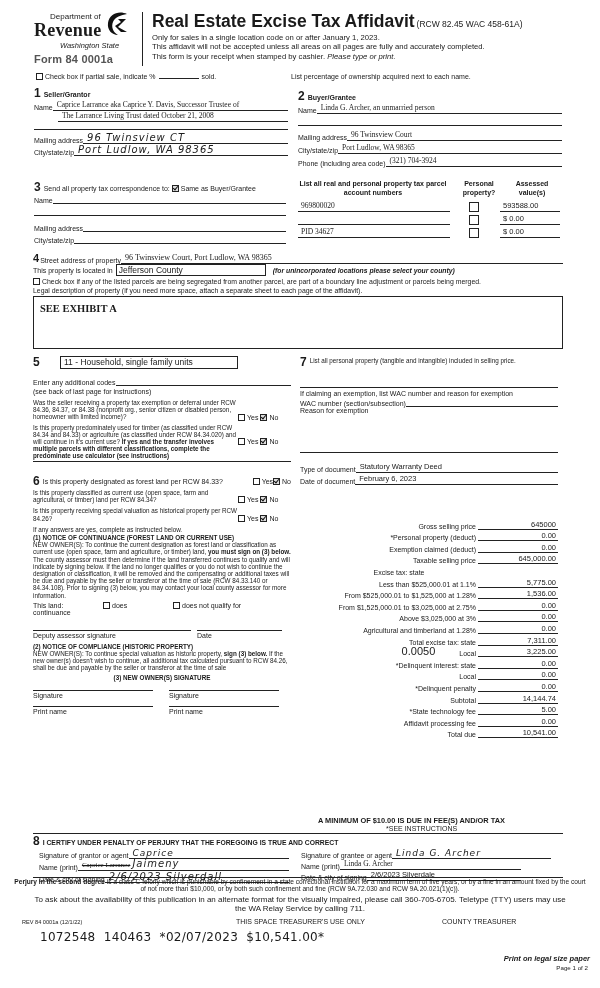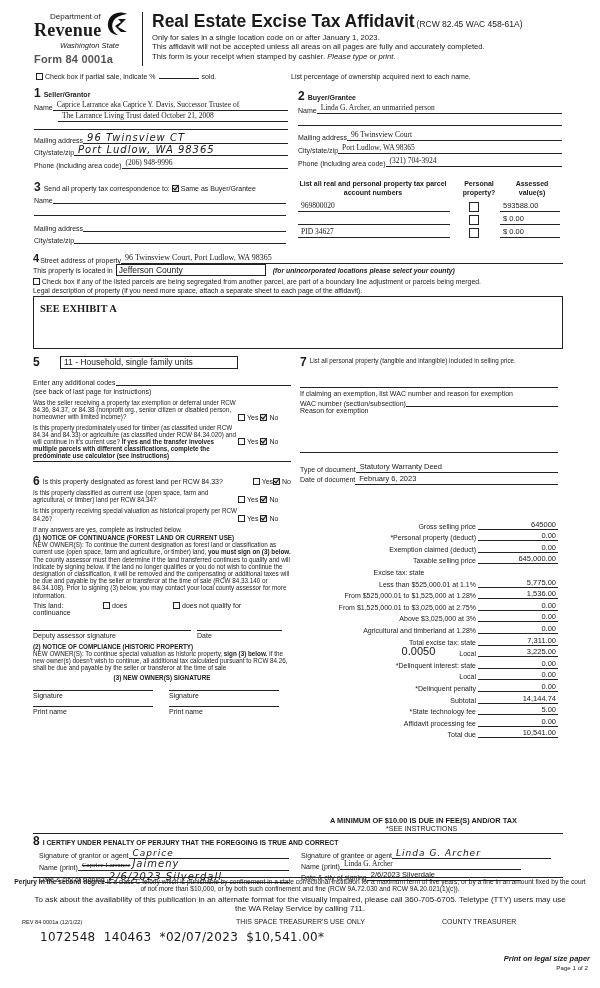--- a/index.html
+++ b/index.html
@@ -61,24 +61,20 @@
   <div class="ul serif" style="margin-left:24px;font-size:7.5px;line-height:10px;padding-left:4px;">The Larrance Living Trust dated October 21, 2008</div>
   <div class="ul" style="height:8px;"></div>
   <div class="field-line" style="margin-top:2px;">
     <span class="lbl">Mailing address</span>
     <span class="fl hand" style="font-size:10px;line-height:11px;">96 Twinsview CT</span>
   </div>
   <div class="field-line">
     <span class="lbl">City/state/zip</span>
     <span class="fl hand" style="font-size:10px;line-height:11px;">Port Ludlow, WA 98365</span>
   </div>
-  <div class="field-line" style="margin-top:2px;">
-    <span class="lbl">Phone (including area code)</span>
-    <span class="fl serif">(206) 948-9996</span>
-  </div>
 </div>
 
 <div class="abs" style="left:298px;top:89px;width:264px;">
   <div><span class="sec">2</span><span class="bold" style="font-size:7px;">Buyer/Grantee</span></div>
   <div class="field-line">
     <span class="lbl">Name</span>
     <span class="fl serif">Linda G. Archer, an unmarried person</span>
   </div>
   <div class="ul" style="height:12px;"></div>
   <div class="field-line" style="margin-top:4px;">
@@ -238,21 +234,21 @@
   <div class="field-line" style="width:258px;margin-top:2px;">
     <span class="lbl">WAC number (section/subsection)</span>
     <span class="fl" style="min-height:8px;"></span>
   </div>
   <div style="font-size:7px;">Reason for exemption</div>
   <div class="ul" style="margin-top:38px;width:258px;"></div>
   <div class="field-line" style="width:258px;margin-top:9px;">
     <span class="lbl">Type of document</span>
     <span class="fl">Statutory Warranty Deed</span>
   </div>
-  <div class="field-line" style="width:258px;margin-top:1px;align-items:center;">
+  <div class="field-line" style="width:258px;margin-top:1px;">
     <span class="lbl">Date of document</span>
     <span class="fl">February 6, 2023</span>
   </div>
 </div>
 
 <div class="abs" style="left:300px;top:518px;width:258px;">
   <div class="tax-row">
       <span class="tl">Gross selling price</span>
       <span class="tv" style="width:80px;">645000</span>
     </div>
@@ -322,21 +318,21 @@
     </div>
   <div class="tax-row">
       <span class="tl">Affidavit processing fee</span>
       <span class="tv" style="width:80px;">0.00</span>
     </div>
   <div class="tax-row">
       <span class="tl">Total due</span>
       <span class="tv" style="width:80px;">10,541.00</span>
     </div>
 </div>
-<div class="abs" style="left:330px;top:816px;font-size:7.4px;font-weight:bold;white-space:nowrap;">A MINIMUM OF $10.00 IS DUE IN FEE(S) AND/OR TAX</div>
+<div class="abs" style="left:318px;top:816px;font-size:7.4px;font-weight:bold;white-space:nowrap;">A MINIMUM OF $10.00 IS DUE IN FEE(S) AND/OR TAX</div>
 <div class="abs" style="left:386px;top:825px;font-size:7px;">*SEE INSTRUCTIONS</div>
 
 <div class="abs" style="left:33px;top:833px;width:530px;border-top:1px solid #222;"></div>
 <div class="abs" style="left:33px;top:834px;width:530px;">
   <div style="white-space:nowrap;"><span class="sec">8</span><span style="font-size:6.8px;font-weight:bold;">I CERTIFY UNDER PENALTY OF PERJURY THAT THE FOREGOING IS TRUE AND CORRECT</span></div>
   <div style="display:flex;">
     <div style="width:262px;padding-left:6px;">
       <div class="field-line" style="width:250px;">
         <span class="lbl">Signature of grantor or agent</span>
         <span class="fl hand" style="font-size:9px;">Caprice</span>

